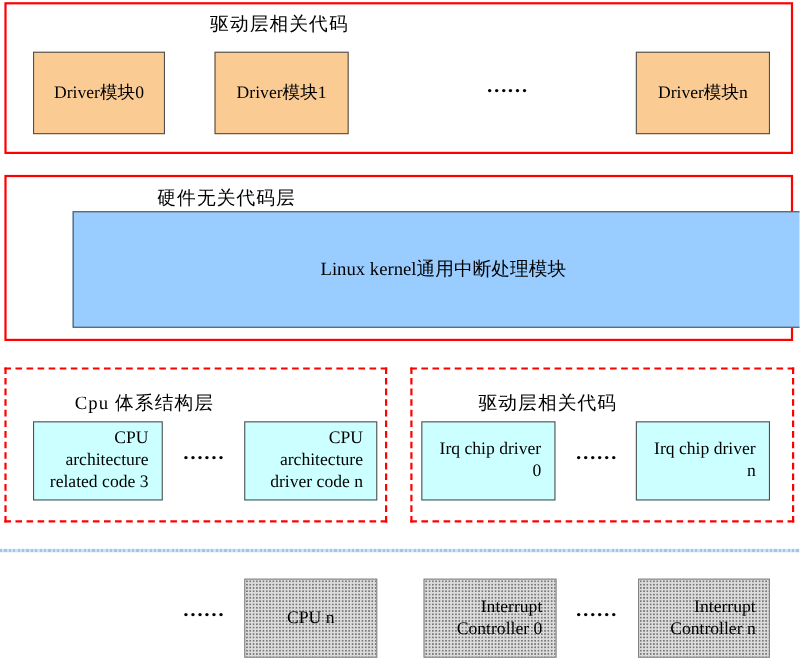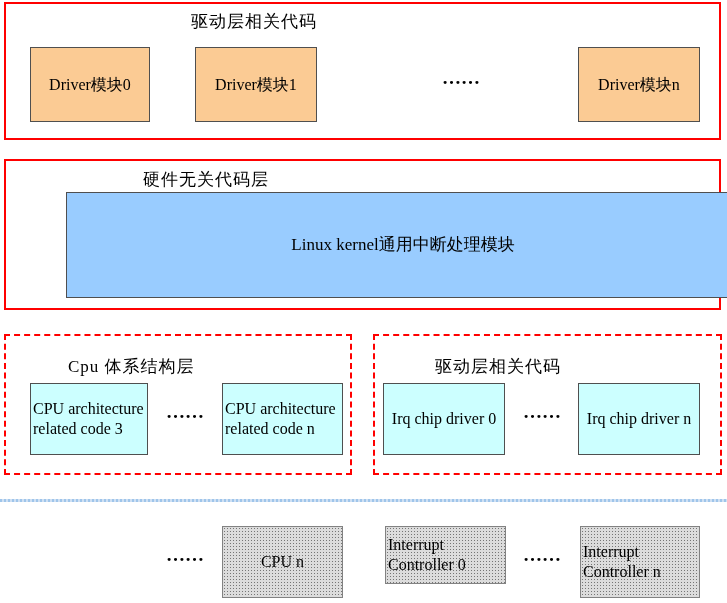--- a/index.html
+++ b/index.html
@@ -10,21 +10,21 @@
   }
   .sec {
     position:absolute; border:2px solid var(--red_border,#f00); background:#fff;
   }
   .sec.dashed { border-style:dashed; }
   .sec-label {
     position:absolute; font-size:17px; white-space:nowrap; letter-spacing:1px;
   }
   .bx {
     position:absolute; display:flex; align-items:center; justify-content:center;
-    text-align:left; font-size:16px; line-height:1.25; padding:2px;
+    text-align:right; font-size:16px; line-height:1.25; padding:12px;
     box-sizing:border-box; border:1px solid #4f4f4f;
   }
   .orange { background:var(--driver_box,#fbcb94); }
   .blue   { background:var(--kernel_box,#99ccff); font-size:17px; }
   .cyan   { background:var(--arch_box,#ccffff); }
   .gray   {
     background-color:var(--hw_box_bg,#dcdcdc);
     background-image:radial-gradient(circle, #757575 0.8px, transparent 1px);
     background-size:3px 3px;
     border:1px solid #828282;
@@ -60,37 +60,37 @@
     <div class="sec-label" style="left:137px; top:7px;">硬件无关代码层</div>
     <div class="bx blue" style="left:24px; top:31px; width:674px; height:106px;margin-left:36px;">Linux kernel通用中断处理模块</div>
   </div>
 
   <div class="sec dashed" style="left:4px; top:334px; width:344px; height:137px;">
     <div class="sec-label" style="left:62px; top:19px;">Cpu 体系结构层</div>
     <div class="bx cyan" style="left:24px; top:47px; width:118px; height:72px;">CPU architecture related code 3</div>
     <div class="dots" style="left:146px; top:47px; width:66px; height:72px;">
       <span>……</span>
     </div>
-    <div class="bx cyan" style="left:216px; top:47px; width:121px; height:72px;">CPU architecture related code n</div>
+    <div class="bx cyan" style="left:216px; top:47px; width:121px; height:72px;">CPU architecture driver code n</div>
   </div>
 
   <div class="sec dashed" style="left:373px; top:334px; width:345px; height:137px;">
     <div class="sec-label" style="left:60px; top:19px;">驱动层相关代码</div>
     <div class="bx cyan" style="left:8px; top:47px; width:122px; height:72px;">Irq chip driver 0</div>
     <div class="dots" style="left:134px; top:47px; width:66px; height:72px;">
       <span>……</span>
     </div>
     <div class="bx cyan" style="left:203px; top:47px; width:122px; height:72px;">Irq chip driver n</div>
   </div>
 
   <div id="divider"></div>
 
   <div class="dots" style="left:152px; top:526px; width:66px; height:72px;">
     <span>……</span>
   </div>
   <div class="bx gray" style="left:222px; top:526px; width:121px; height:72px;">CPU n</div>
-  <div class="bx gray" style="left:385px; top:526px; width:121px; height:58px;">Interrupt Controller 0</div>
+  <div class="bx gray" style="left:385px; top:526px; width:121px; height:72px;">Interrupt Controller 0</div>
   <div class="dots" style="left:509px; top:526px; width:66px; height:72px;">
     <span>……</span>
   </div>
   <div class="bx gray" style="left:580px; top:526px; width:120px; height:72px;">Interrupt Controller n</div>
 
 </div>
 
 </body></html>

